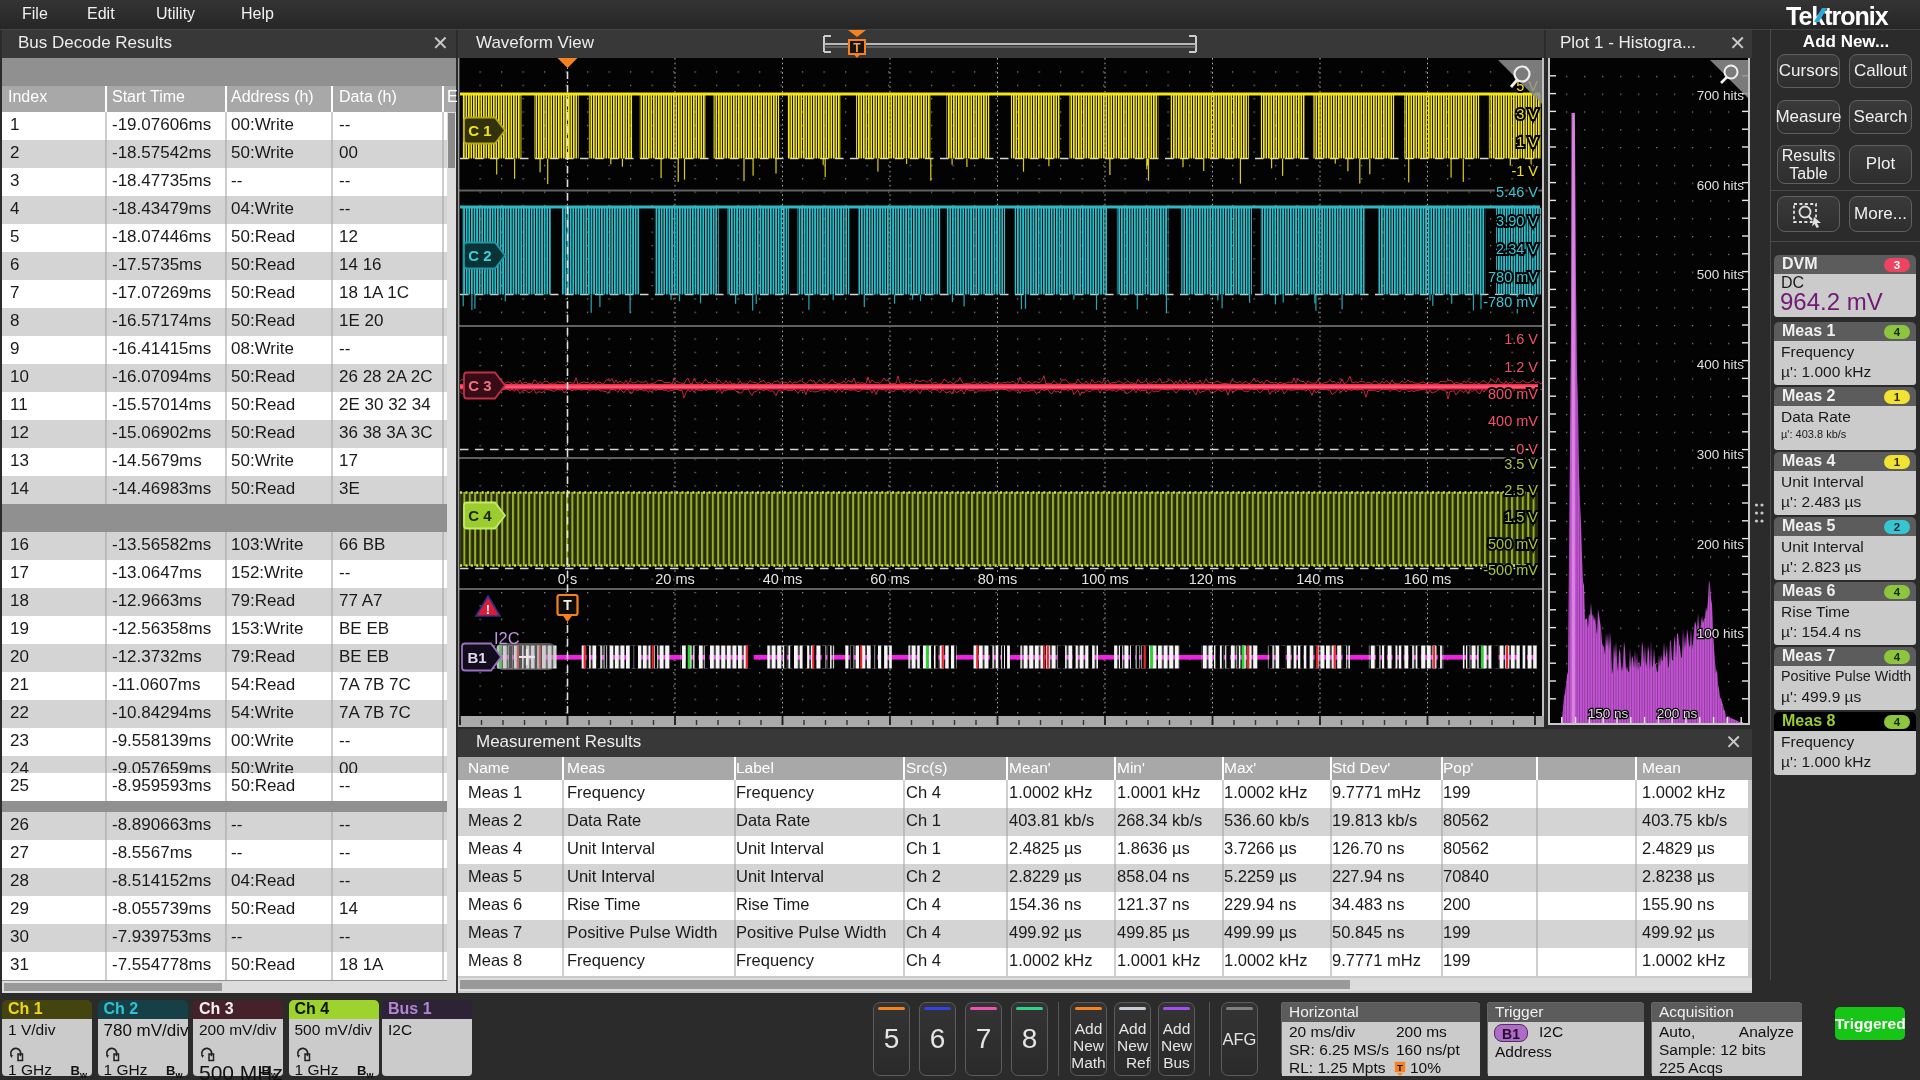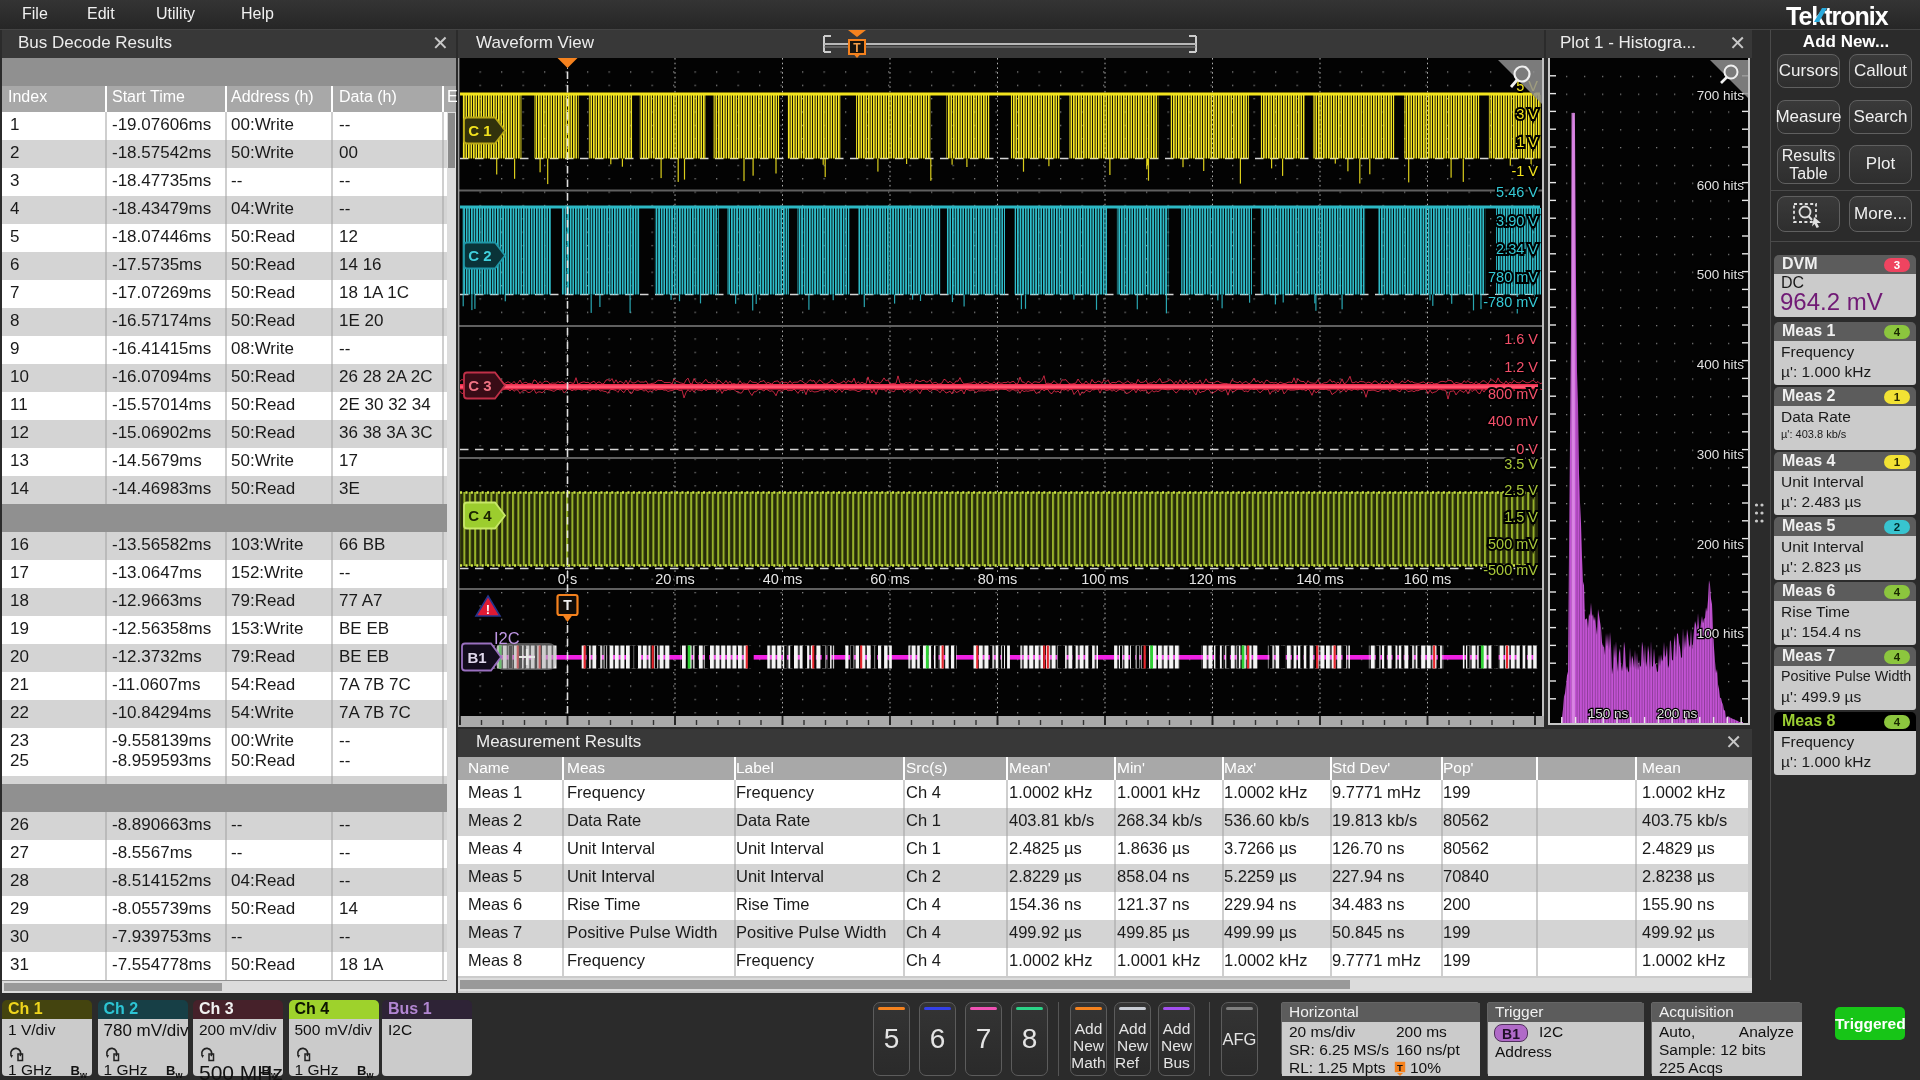--- a/index.html
+++ b/index.html
@@ -255,21 +255,21 @@
 <div style="position:absolute;left:0;top:644px;width:447px;height:28px;background:#d4d4d4">
         <span style="position:absolute;left:8px;top:3px">24</span>
         <span style="position:absolute;left:110px;top:3px">-9.057659ms</span>
         <span style="position:absolute;left:229px;top:3px">50:Write</span>
         <span style="position:absolute;left:337px;top:3px">00</span>
         <i style="position:absolute;left:103px;top:0;width:2px;height:28px;background:rgba(160,160,160,.5)"></i>
         <i style="position:absolute;left:223px;top:0;width:2px;height:28px;background:rgba(160,160,160,.5)"></i>
         <i style="position:absolute;left:329px;top:0;width:2px;height:28px;background:rgba(160,160,160,.5)"></i>
         <i style="position:absolute;left:440px;top:0;width:2px;height:28px;background:rgba(160,160,160,.5)"></i>
       </div>
-<div style="position:absolute;left:0;top:636px;width:447px;height:28px;background:#ffffff">
+<div style="position:absolute;left:0;top:661px;width:447px;height:28px;background:#ffffff">
         <span style="position:absolute;left:8px;top:3px">25</span>
         <span style="position:absolute;left:110px;top:3px">-8.959593ms</span>
         <span style="position:absolute;left:229px;top:3px">50:Read</span>
         <span style="position:absolute;left:337px;top:3px">--</span>
         <i style="position:absolute;left:103px;top:0;width:2px;height:28px;background:rgba(160,160,160,.5)"></i>
         <i style="position:absolute;left:223px;top:0;width:2px;height:28px;background:rgba(160,160,160,.5)"></i>
         <i style="position:absolute;left:329px;top:0;width:2px;height:28px;background:rgba(160,160,160,.5)"></i>
         <i style="position:absolute;left:440px;top:0;width:2px;height:28px;background:rgba(160,160,160,.5)"></i>
       </div>
 <div style="position:absolute;left:0;top:700px;width:447px;height:28px;background:#d4d4d4">
@@ -1268,21 +1268,21 @@
 <div style="position:absolute;left:1070px;top:1002px;width:37px;height:74px;background:linear-gradient(#343434,#2a2a2a);border:1px solid #5c5c5c;border-radius:7px">
     <div style="position:absolute;left:4px;top:4px;right:4px;height:3px;background:#f5821e;border-radius:2px"></div>
     <div style="position:absolute;left:0;width:100%;text-align:center;top:17px;font-size:15.5px;color:#e4e4e4">Add</div>
     <div style="position:absolute;left:0;width:100%;text-align:center;top:34px;font-size:15.5px;color:#e4e4e4">New</div>
     <div style="position:absolute;left:0;width:100%;text-align:center;top:51px;font-size:15.5px;color:#e4e4e4">Math</div>
   </div>
 <div style="position:absolute;left:1114px;top:1002px;width:37px;height:74px;background:linear-gradient(#343434,#2a2a2a);border:1px solid #5c5c5c;border-radius:7px">
     <div style="position:absolute;left:4px;top:4px;right:4px;height:3px;background:#c8ccd4;border-radius:2px"></div>
     <div style="position:absolute;left:0;width:100%;text-align:center;top:17px;font-size:15.5px;color:#e4e4e4">Add</div>
     <div style="position:absolute;left:0;width:100%;text-align:center;top:34px;font-size:15.5px;color:#e4e4e4">New</div>
-    <div style="position:absolute;left:0;width:100%;text-align:left;top:51px;font-size:15.5px;color:#e4e4e4">Ref</div>
+    <div style="position:absolute;left:0;width:100%;text-align:right;top:51px;font-size:15.5px;color:#e4e4e4">Ref</div>
   </div>
 <div style="position:absolute;left:1158px;top:1002px;width:37px;height:74px;background:linear-gradient(#343434,#2a2a2a);border:1px solid #5c5c5c;border-radius:7px">
     <div style="position:absolute;left:4px;top:4px;right:4px;height:3px;background:#a24ff0;border-radius:2px"></div>
     <div style="position:absolute;left:0;width:100%;text-align:center;top:17px;font-size:15.5px;color:#e4e4e4">Add</div>
     <div style="position:absolute;left:0;width:100%;text-align:center;top:34px;font-size:15.5px;color:#e4e4e4">New</div>
     <div style="position:absolute;left:0;width:100%;text-align:center;top:51px;font-size:15.5px;color:#e4e4e4">Bus</div>
   </div>
 <div style="position:absolute;left:1209px;top:1002px;width:1px;height:74px;background:#555"></div>
 <div style="position:absolute;left:1221px;top:1002px;width:37px;height:74px;background:linear-gradient(#343434,#2a2a2a);border:1px solid #5c5c5c;border-radius:7px">
     <div style="position:absolute;left:4px;top:4px;right:4px;height:3px;background:#808080;border-radius:2px"></div>

